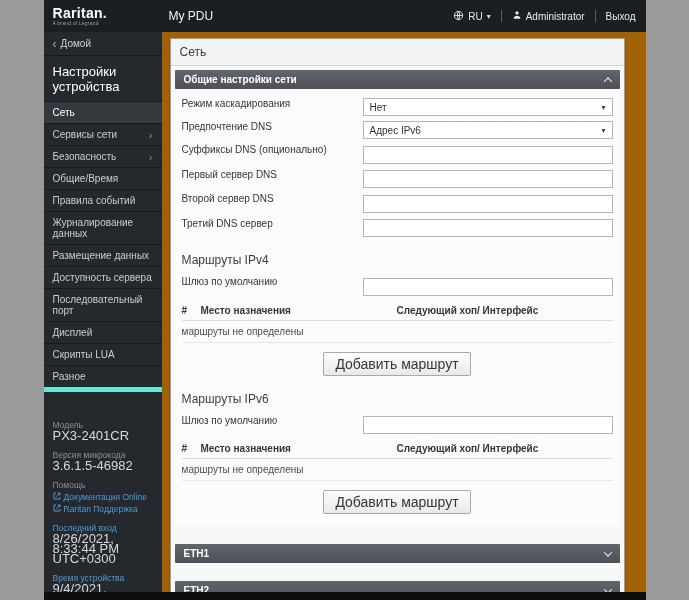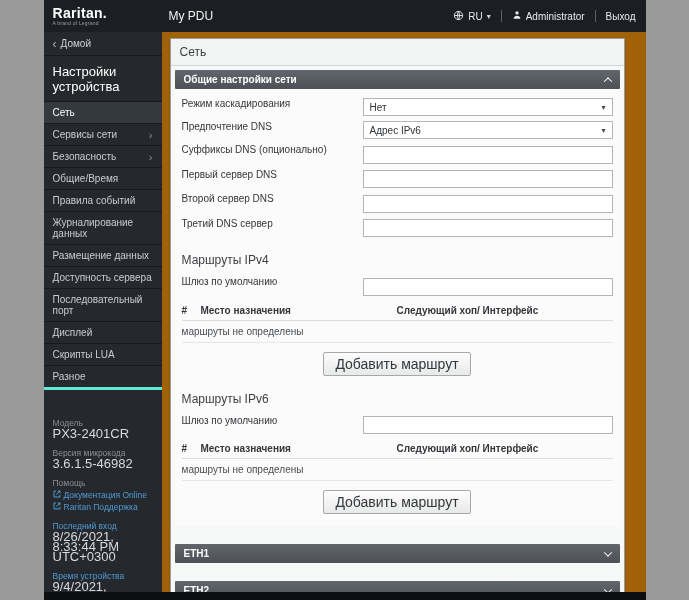--- a/index.html
+++ b/index.html
@@ -42,21 +42,21 @@
     border-bottom: 1px solid #17191b; cursor: pointer;
     display: flex; align-items: center; gap: 4px;
   }
   .side-home .back-glyph { font-size: 12px; line-height: 8px; color: #aeb3b7; }
   .side-title { padding: 8px 9px 7px; font-size: 13px; color: #ffffff; }
   .side-menu { list-style: none; }
   .side-menu li {
     padding: 5px 9px; font-size: 10px; border-top: 1px solid #17191b;
     cursor: pointer; display: flex; align-items: center; justify-content: space-between;
   }
-  .side-menu li:last-child { border-bottom: 3px solid #5eead4; }
+  .side-menu li:last-child { border-bottom: 5px solid #5eead4; }
   .side-menu li.active { background: #34393f; color: #ffffff; }
   .side-menu .sub-arrow { color: #8d9297; font-size: 11px; line-height: 8px; }
   .side-info { margin-top: 28px; padding: 0 9px; font-size: 8.5px; }
   .info-group { margin-bottom: 9px; }
   .info-label { color: #8b9095; margin-bottom: 1px; }
   .info-label.blue { color: #4f9bd6; }
   .info-value { color: #d7dadd; font-size: 13px; line-height: 10px; }
   .side-link { color: #4f9bd6; display: flex; align-items: center; gap: 3px; margin-top: 2px; cursor: pointer; }
 
   

